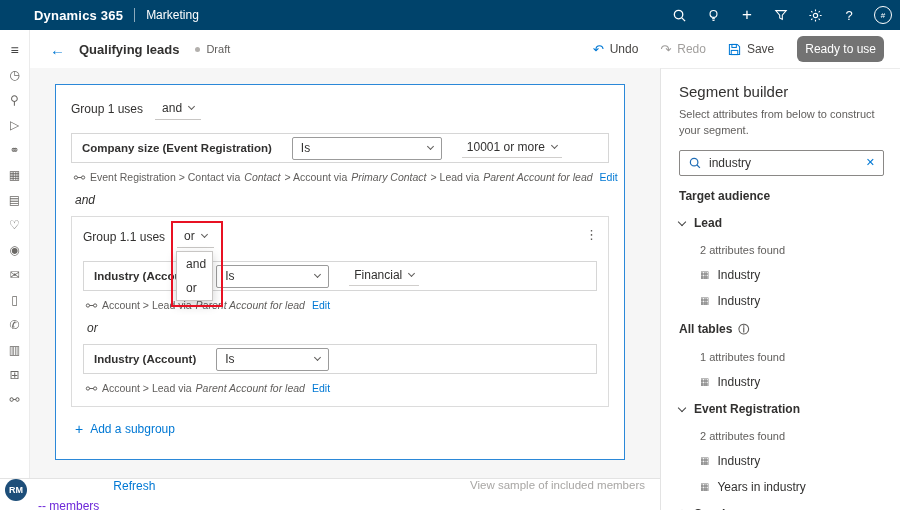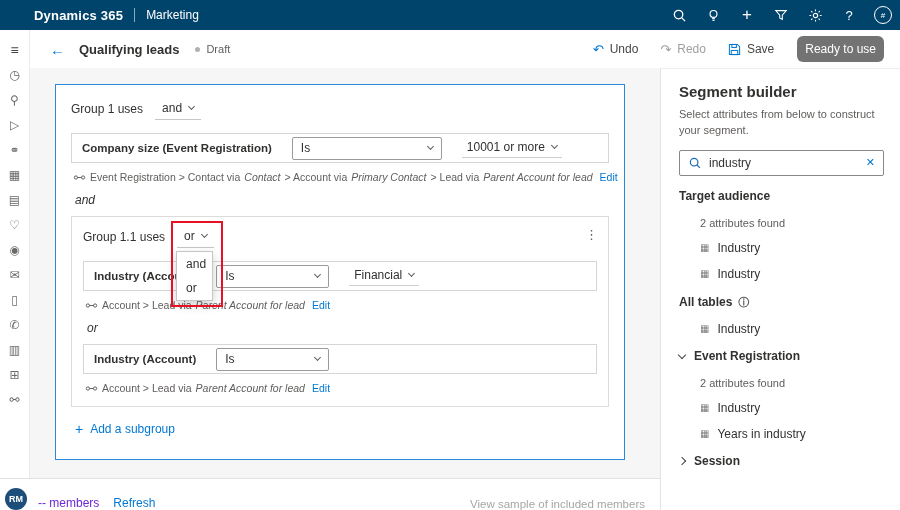--- a/index.html
+++ b/index.html
@@ -73,40 +73,40 @@
   .dd-menu .mi { padding:5px 9px; cursor:pointer; }
   .red-box { position:absolute; top:-5px; left:-6px; width:52px; height:86px;
              border:2px solid #e81123; z-index:8; pointer-events:none; }
 
   .add-sub { display:flex; align-items:center; gap:7px; color:#0078d4; margin:15px 0 0 4px; cursor:pointer; }
   .add-sub .plus { font-size:14px; line-height:1; }
 
   
   .panel { position:absolute; top:68px; left:660px; width:240px; bottom:0; background:#fff;
            border-left:1px solid #e3e3e3; border-top:1px solid #ececec; padding:14px 16px 0 18px; }
-  .panel h2 { font-size:15px; font-weight:bold; margin-bottom:7px; }
+  .panel h2 { font-size:15px; font-weight:normal; margin-bottom:7px; }
   .panel-sub { font-size:11px; color:#605e5c; line-height:1.45; width:202px; margin-bottom:11px; }
   .searchbox { border:1px solid #8a8886; border-radius:2px; height:26px; display:flex;
                align-items:center; padding:0 8px; gap:7px; margin-bottom:13px; }
   .searchbox input { border:none; outline:none; flex:1; font-size:12px; font-family:inherit;
                      color:#323130; background:transparent; min-width:0; }
   .clear-x { color:#0078d4; font-size:11px; cursor:pointer; }
   .section-h { font-weight:bold; font-size:12px; display:flex; align-items:center; gap:6px; }
   .info { color:#605e5c; font-size:11px; font-style:normal; cursor:pointer; }
   .tree-group { display:flex; align-items:center; gap:9px; font-weight:bold; cursor:pointer; margin-top:13px; }
   .tchev { width:6px; height:6px; border-right:1.4px solid #424242; border-bottom:1.4px solid #424242;
            display:inline-block; transform:rotate(45deg); margin-top:-2px; }
   .tchev.right { transform:rotate(-45deg); margin-top:0; }
   .tree-count { font-size:11px; color:#605e5c; margin:14px 0 0 21px; }
   .tree-item { display:flex; align-items:center; gap:8px; margin:12px 0 0 21px; cursor:pointer; }
   .attr-gly { color:#7a7a7a; font-size:10px; }
 
   
   .statusbar { position:absolute; left:0; bottom:0; width:660px; height:32px; background:#fff;
-               border-top:1px solid #e3e3e3; display:flex; align-items:flex-end; padding:0 15px 0 5px; }
+               border-top:1px solid #e3e3e3; display:flex; align-items:flex-start; padding:0 15px 0 5px; }
   .avatar { width:22px; height:22px; border-radius:50%; background:#1d4e79; color:#fff;
             font-size:9px; font-weight:bold; display:flex; align-items:center; justify-content:center;
             margin-right:11px; cursor:pointer; }
   .members { color:#6d28d9;margin-top:20px; }
   .refresh { color:#0078d4; margin-left:14px; cursor:pointer; }
   .sample { margin-left:auto; color:#a8a6a4; font-size:11.5px; cursor:pointer; }
 
   svg { display:block; }
 </style>
 </head>
@@ -325,35 +325,40 @@
           </svg>
       </span>
       <input type="text" value="industry" style="">
       <span class="clear-x">✕</span>
     </div>
 
     <div class="section-h">
       <span>Target audience</span>
     </div>
 
+    <div class="tree-group">
+      <span class="tchev"></span>
+      <span>Lead</span>
+    </div>
     <div class="tree-count">2 attributes found</div>
     <div class="tree-item">
       <span class="attr-gly">▦</span>
       <span>Industry</span>
     </div>
     <div class="tree-item">
       <span class="attr-gly">▦</span>
       <span>Industry</span>
     </div>
 
     <div class="section-h" style="margin-top:14px;">
       <span>All tables</span>
       <span class="info">ⓘ</span>
     </div>
 
+    <div class="tree-count">1 attributes found</div>
     <div class="tree-item">
       <span class="attr-gly">▦</span>
       <span>Industry</span>
     </div>
 
     <div class="tree-group">
       <span class="tchev"></span>
       <span>Event Registration</span>
     </div>
     <div class="tree-count">2 attributes found</div>

